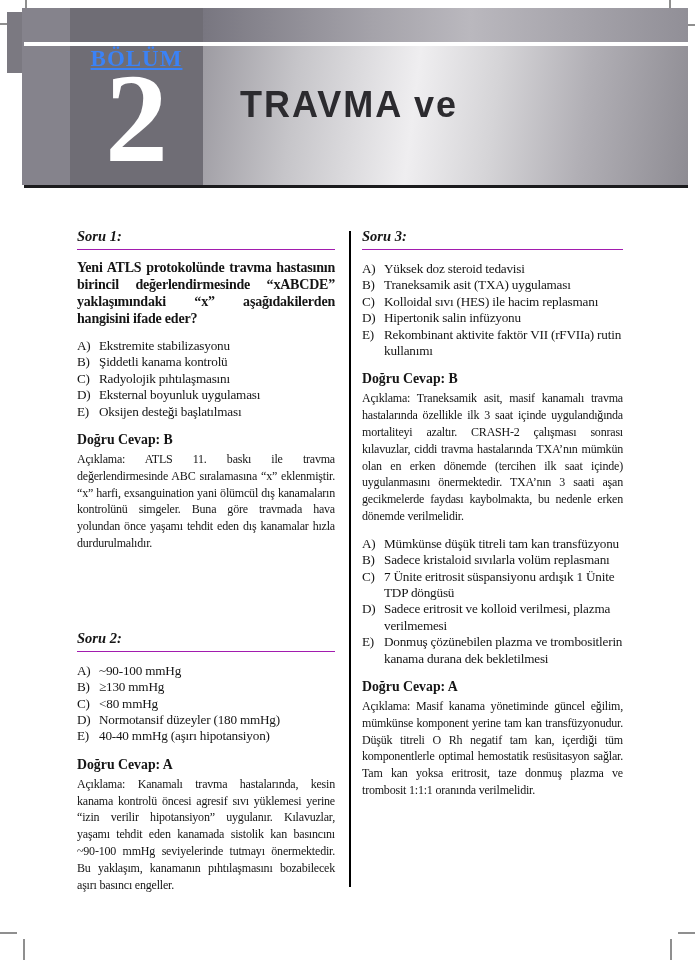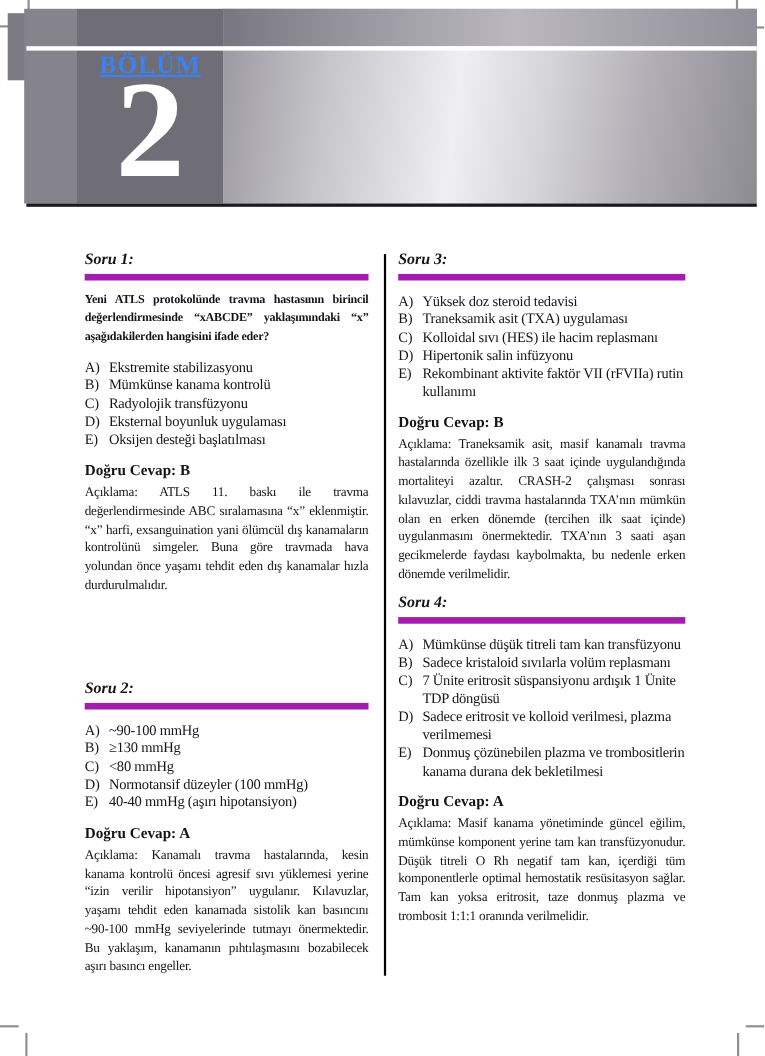--- a/index.html
+++ b/index.html
@@ -39,24 +39,24 @@
   }
   
   .divider { position:absolute; left:349px; top:231px; width:2px; height:656px; background:#000000; }
   .col { position:absolute; top:228px; }
   .col-left  { left:77px;  width:258px; }
   .col-right { left:362px; width:261px; }
   .gap-large { margin-top:78px; }
   .gap-small { margin-top:10px; }
   .qlabel {
     font-style:italic; font-weight:bold; font-size:14.5px;
-    padding-bottom:4px; border-bottom:6px solid #a21caf;
+    padding-bottom:4px; border-bottom:1px solid #a21caf;
   }
   .qtext {
-    margin:9px 0 0; font-weight:bold; font-size:11px; line-height:17px;
+    margin:9px 0 0; font-weight:bold; font-size:14px; line-height:17px;
     text-align:justify; letter-spacing:-0.2px;
   }
   .options { margin-top:11px; }
   .opt { display:flex; font-size:13.2px; line-height:16.4px; letter-spacing:-0.2px; }
   .optletter { flex:0 0 22px; width:22px; }
   .opttext { flex:1; }
   .answer { margin-top:12px; font-weight:bold; font-size:13.8px; }
   .explanation {
     margin:3px 0 0; font-size:12px; line-height:16.8px;
     text-align:justify; letter-spacing:-0.2px;
@@ -88,45 +88,46 @@
     <div class="hdr-banner"></div>
     <div class="hdr-topband"></div>
     <div class="hdr-square"></div>
     <div class="hdr-strip"></div>
     <div class="hdr-tab"></div>
     <div class="hdr-whiteline"></div>
     <div class="hdr-bottomline"></div>
     <div class="chapter-label">BÖLÜM</div>
     <div class="chapter-number">2</div>
     <div class="banner-title">
+      <div>TRAVMA ve</div>
     </div>
   </div>
 
   <div class="divider"></div>
 
   <div class="col col-left">
 
     <section class="qblock">
       <div class="qlabel">Soru 1:</div>
       <p class="qtext">Yeni ATLS protokolünde travma hastasının birincil değerlendirmesinde “xABCDE” yaklaşımındaki “x” aşağıdakilerden hangisini ifade eder?</p>
       <div class="options">
 
           <div class="opt">
             <span class="optletter">A)</span>
             <span class="opttext">Ekstremite stabilizasyonu</span>
           </div>
 
           <div class="opt">
             <span class="optletter">B)</span>
-            <span class="opttext">Mümkünse kanama kontrolü</span>
-          </div>
-
-          <div class="opt">
-            <span class="optletter">C)</span>
-            <span class="opttext">Radyolojik transfüzyonu</span>
+            <span class="opttext">Şiddetli kanama kontrolü</span>
+          </div>
+
+          <div class="opt">
+            <span class="optletter">C)</span>
+            <span class="opttext">Radyolojik pıhtılaşmasını</span>
           </div>
 
           <div class="opt">
             <span class="optletter">D)</span>
             <span class="opttext">Eksternal boyunluk uygulaması</span>
           </div>
 
           <div class="opt">
             <span class="optletter">E)</span>
             <span class="opttext">Oksijen desteği başlatılması</span>
@@ -150,21 +151,21 @@
             <span class="opttext">≥130 mmHg</span>
           </div>
 
           <div class="opt">
             <span class="optletter">C)</span>
             <span class="opttext">&lt;80 mmHg</span>
           </div>
 
           <div class="opt">
             <span class="optletter">D)</span>
-            <span class="opttext">Normotansif düzeyler (100 mmHg)</span>
+            <span class="opttext">Normotansif düzeyler (180 mmHg)</span>
           </div>
 
           <div class="opt">
             <span class="optletter">E)</span>
             <span class="opttext">40-40 mmHg (aşırı hipotansiyon)</span>
           </div>
         </div>
       <div class="answer">Doğru Cevap: A</div>
       <p class="explanation">Açıklama: Kanamalı travma hastalarında, kesin kanama kontrolü öncesi agresif sıvı yüklemesi yerine “izin verilir hipotansiyon” uygulanır. Kılavuzlar, yaşamı tehdit eden kanamada sistolik kan basıncını ~90-100 mmHg seviyelerinde tutmayı önermektedir. Bu yaklaşım, kanamanın pıhtılaşmasını bozabilecek aşırı basıncı engeller.</p>
     </section>
@@ -200,21 +201,20 @@
           <div class="opt">
             <span class="optletter">E)</span>
             <span class="opttext">Rekombinant aktivite faktör VII (rFVIIa) rutin kullanımı</span>
           </div>
         </div>
       <div class="answer">Doğru Cevap: B</div>
       <p class="explanation">Açıklama: Traneksamik asit, masif kanamalı travma hastalarında özellikle ilk 3 saat içinde uygulandığında mortaliteyi azaltır. CRASH-2 çalışması sonrası kılavuzlar, ciddi travma hastalarında TXA’nın mümkün olan en erken dönemde (tercihen ilk saat içinde) uygulanmasını önermektedir. TXA’nın 3 saati aşan gecikmelerde faydası kaybolmakta, bu nedenle erken dönemde verilmelidir.</p>
     </section>
 
     <section class="qblock gap-small">
-      <div class="qlabel">Soru 4:</div>
       <div class="options">
 
           <div class="opt">
             <span class="optletter">A)</span>
             <span class="opttext">Mümkünse düşük titreli tam kan transfüzyonu</span>
           </div>
 
           <div class="opt">
             <span class="optletter">B)</span>
             <span class="opttext">Sadece kristaloid sıvılarla volüm replasmanı</span>

